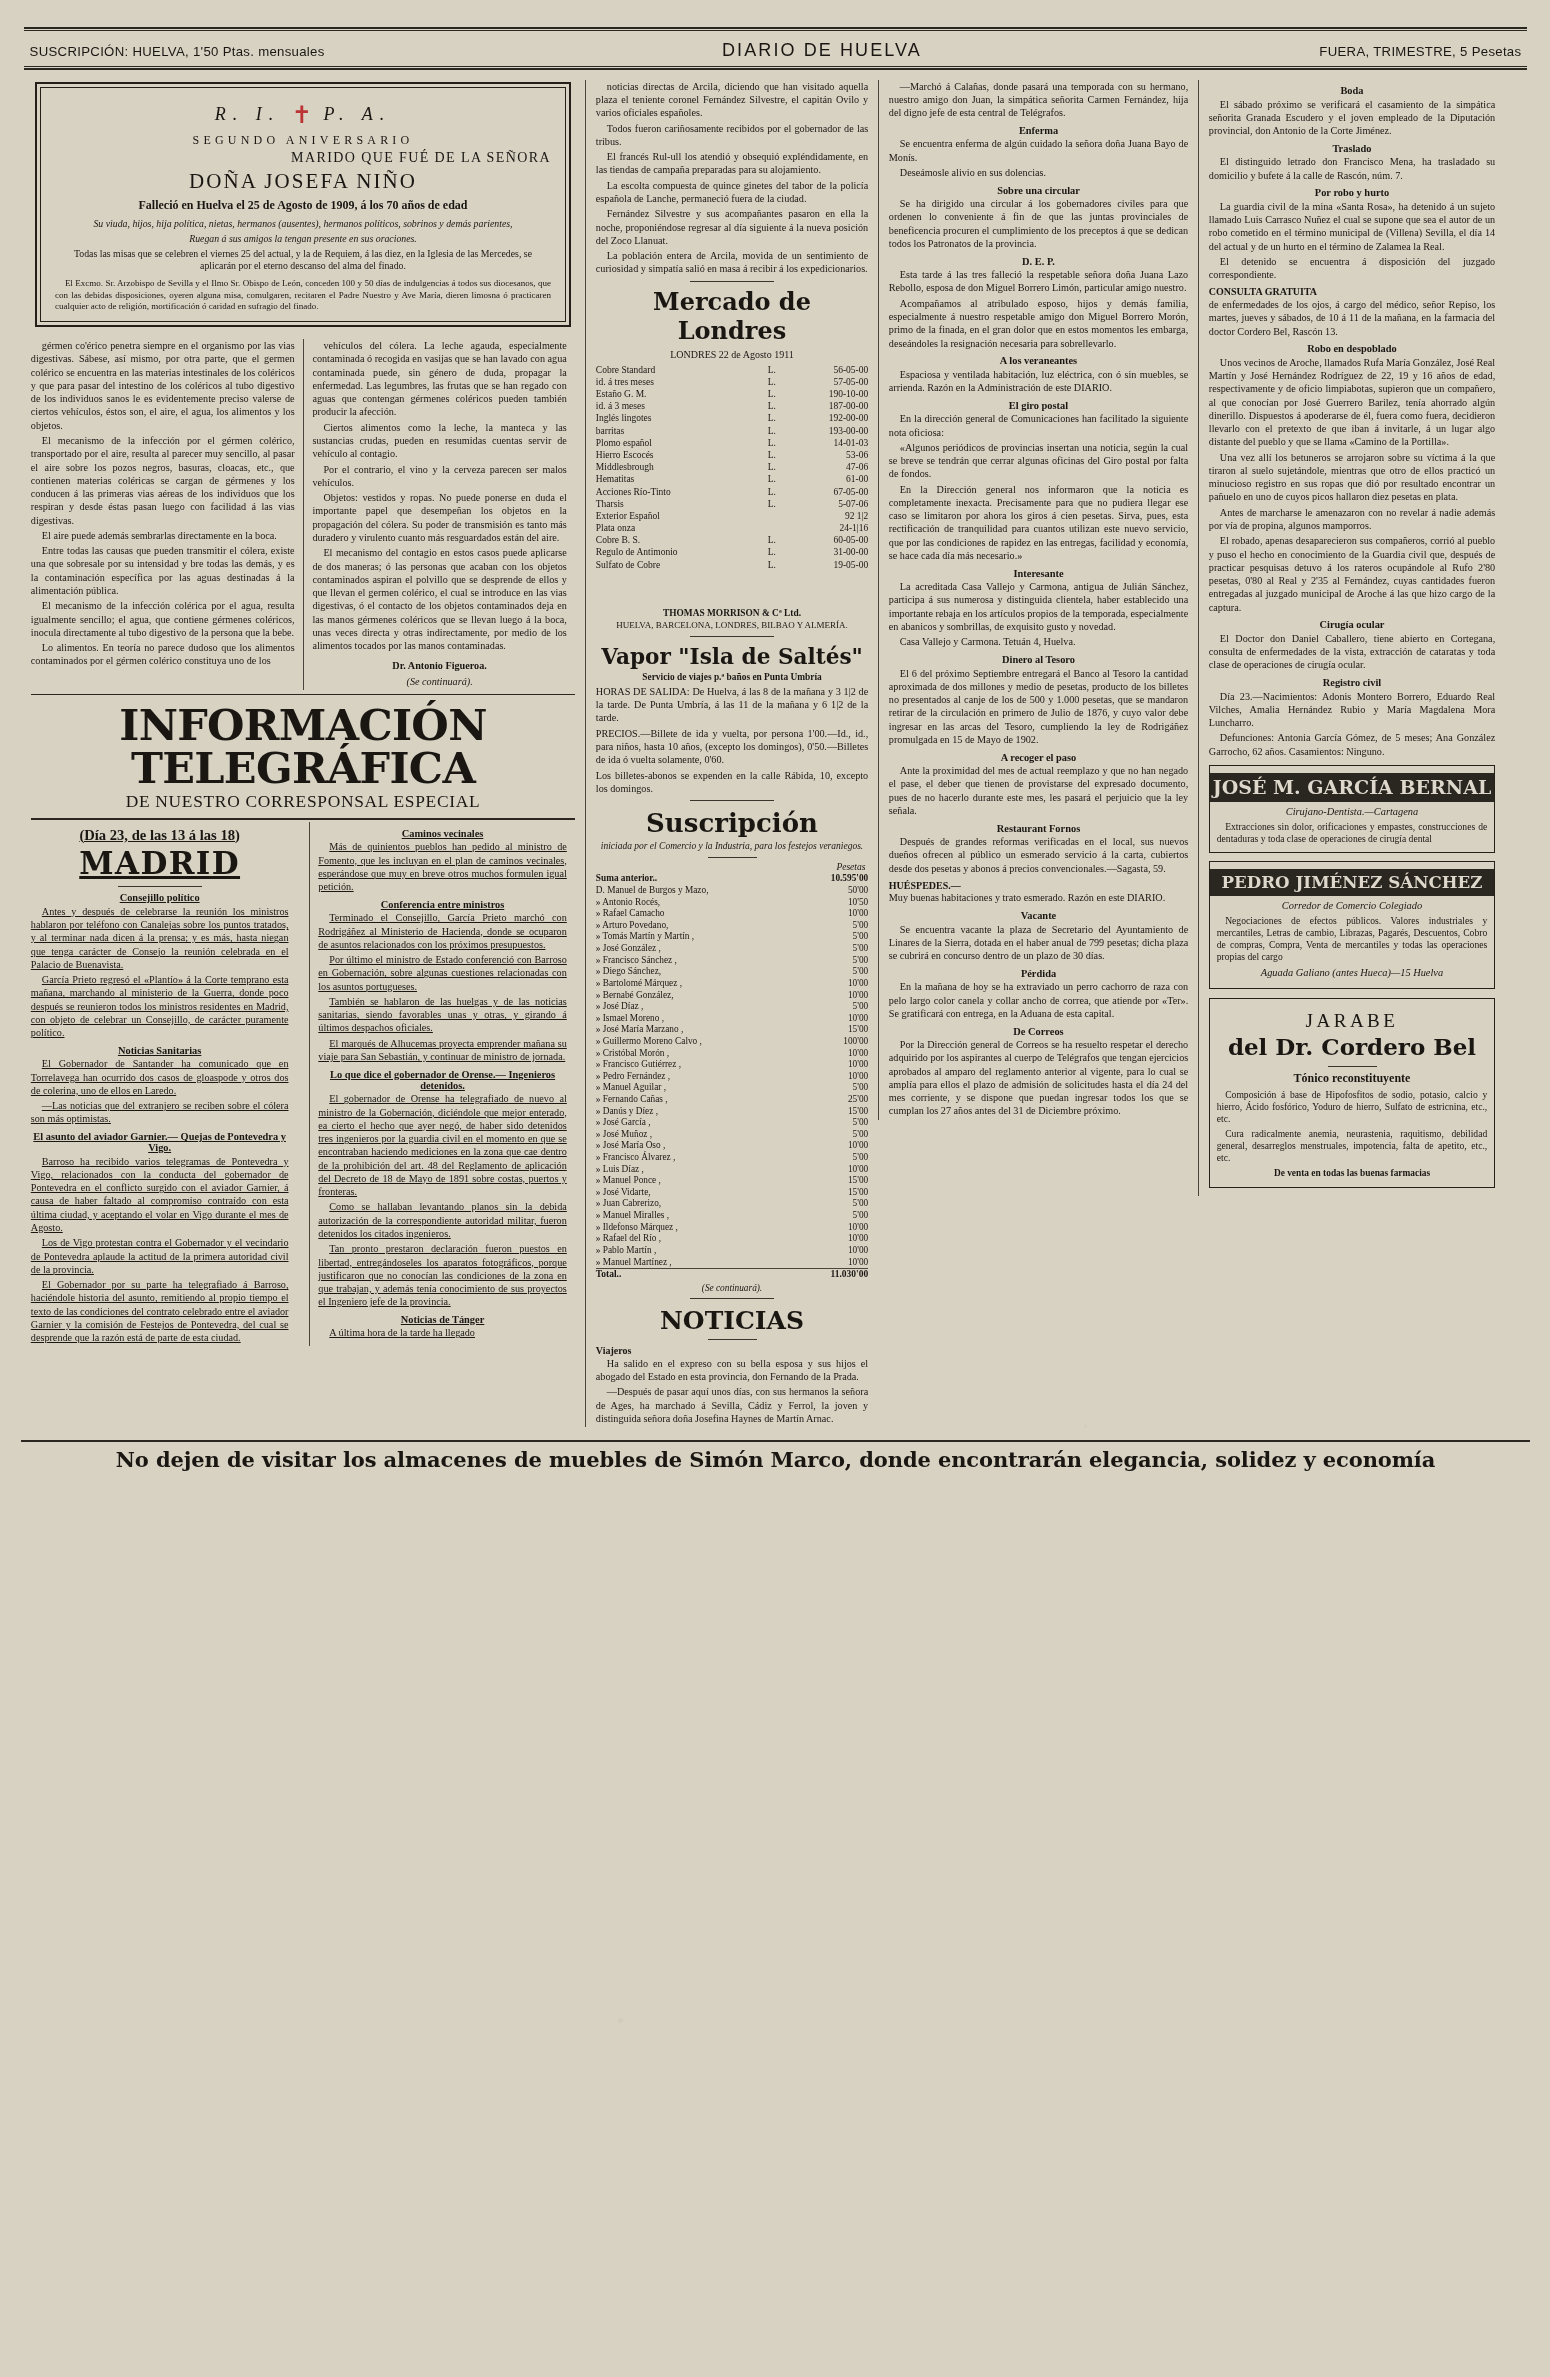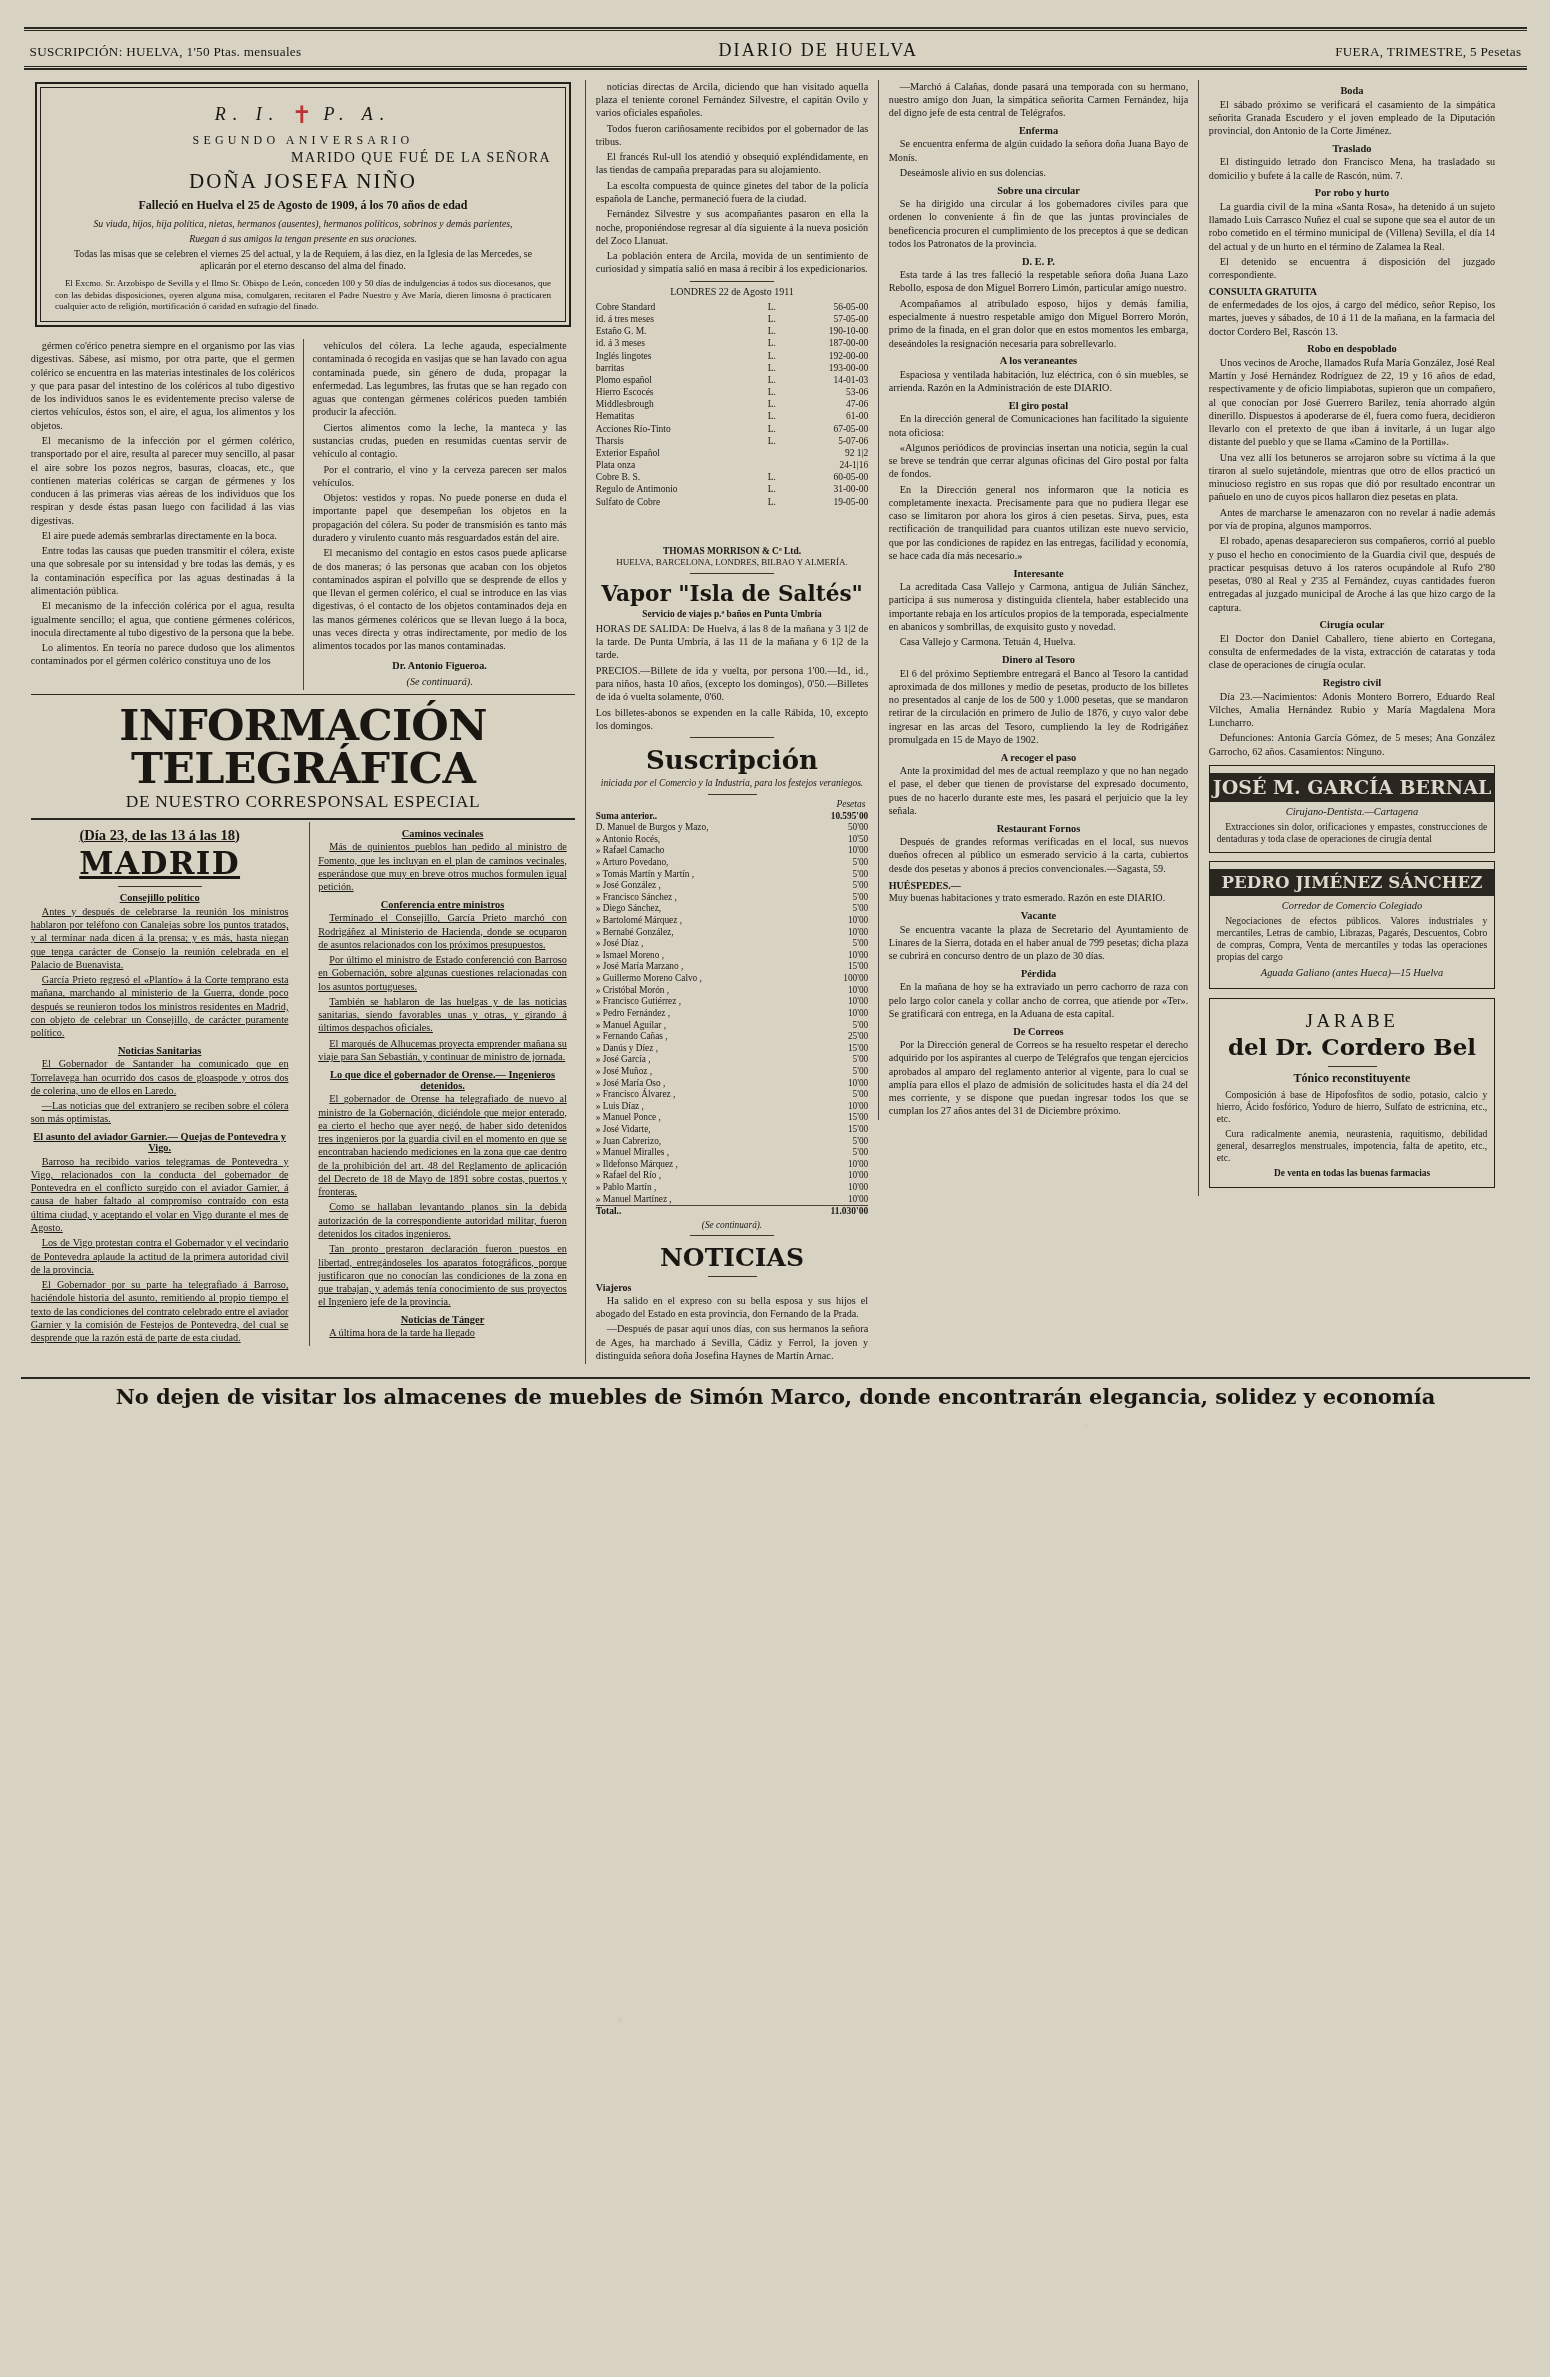--- a/index.html
+++ b/index.html
@@ -27,21 +27,21 @@
   .rule-top {
     border-top: 2.1px solid #2a2620;
     border-bottom: 0.7px solid #2a2620;
     height: 4.9px;
     margin: 0 0 8.4px 0;
   }
   .head-row {
     display: flex;
     align-items: baseline;
     justify-content: space-between;
-    font-family: Liberation Serif, serif;
+    font-family: Liberation Sans, sans-serif;
     font-size: 13.2px;
     letter-spacing: 0.3px;
     padding: 0 5.6px 5.6px 5.6px;
   }
   .head-center {
     font-size: 18px;
     letter-spacing: 2.1px;
     font-weight: 400;
   }
   .head-left, .head-right { font-size: 13.2px; letter-spacing: 0.3px; }
@@ -435,20 +435,21 @@
 
     <div class="col c2 col-sep">
       <p>noticias directas de Arcila, diciendo que han visitado aquella plaza el teniente coronel Fernández Silvestre, el capitán Ovilo y varios oficiales españoles.</p>
       <p>Todos fueron cariñosamente recibidos por el gobernador de las tribus.</p>
       <p>El francés Rul-ull los atendió y obsequió expléndidamente, en las tiendas de campaña preparadas para su alojamiento.</p>
       <p>La escolta compuesta de quince ginetes del tabor de la policía española de Lanche, permaneció fuera de la ciudad.</p>
       <p>Fernández Silvestre y sus acompañantes pasaron en ella la noche, proponiéndose regresar al día siguiente á la nueva posición del Zoco Llanuat.</p>
       <p>La población entera de Arcila, movida de un sentimiento de curiosidad y simpatía salió en masa á recibir á los expedicionarios.</p>
 
       <div class="hr-short"></div>
+      <div class="h-mercado">Mercado de Londres</div>
       <div class="mkt-date">LONDRES 22 de Agosto 1911</div>
 
       <table class="mkt">
         <tbody>
           <tr>
             <td class="mkt-name">Cobre Standard</td>
             <td>
                 <div class="mkt-dots"></div>
               </td>
             <td class="mkt-unit">L.</td>

